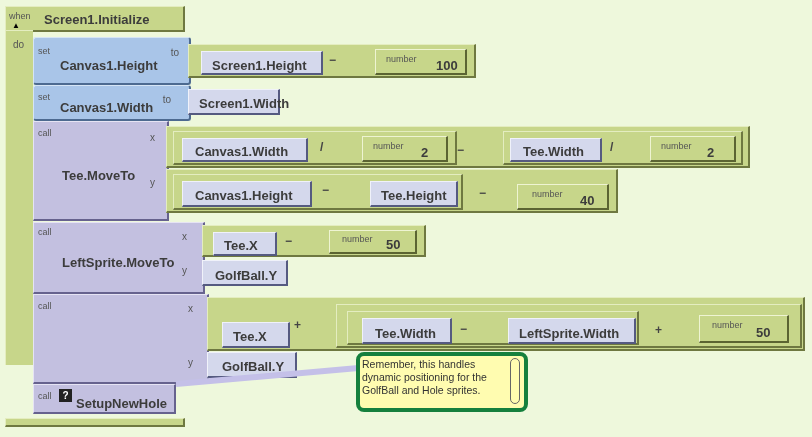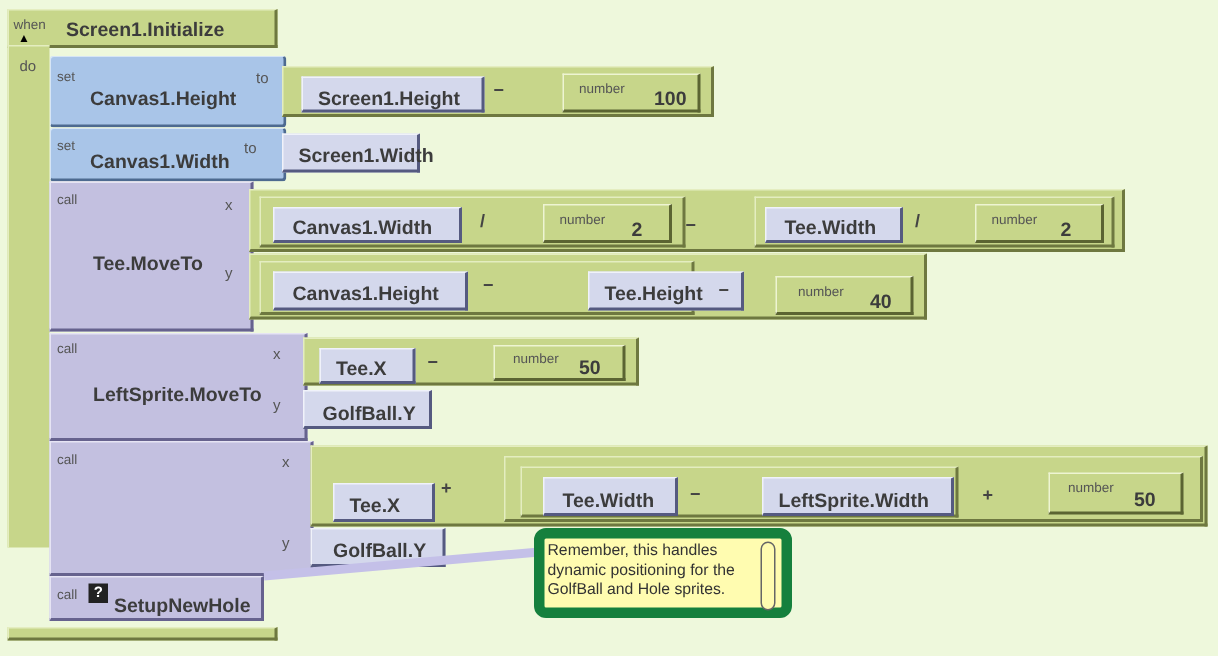--- a/index.html
+++ b/index.html
@@ -6,21 +6,21 @@
   body{width:812px;height:437px;background:#eef8dc;position:relative;overflow:hidden;font-family:"Liberation Sans",sans-serif;}
   .abs{position:absolute;box-sizing:border-box;}
   .green{background:#c7d68a;border:1px solid #8e9a5c;border-right:2px solid #6e7840;border-bottom:2px solid #6e7840;border-top-color:#e4edc0;border-left-color:#e4edc0;}
   .blue{background:#a9c5e8;border:1px solid #6f8fb9;border-right:2px solid #4d6a90;border-bottom:2px solid #4d6a90;border-top-color:#d6e5f5;border-left-color:#d6e5f5;}
   .purple{background:#c3c0e0;border:1px solid #8c88b6;border-right:2px solid #66628e;border-bottom:2px solid #66628e;border-top-color:#e6e4f4;border-left-color:#e6e4f4;}
   .getter{background:#d4d8ec;border:1px solid #8c92b8;border-right:2px solid #555a80;border-bottom:2px solid #555a80;border-top-color:#f0f2fa;border-left-color:#f0f2fa;}
   .numblk{background:#c7d68a;border:1px solid #8e9a5c;border-right:2px solid #5b6432;border-bottom:2px solid #5b6432;border-top-color:#eef4d2;border-left-color:#eef4d2;}
   .lbl{font-weight:bold;color:#3c3c3c;font-size:13px;position:absolute;white-space:nowrap;}
   .small{font-size:9px;color:#555;position:absolute;white-space:nowrap;}
   .op{font-weight:bold;color:#444;font-size:12px;position:absolute;}
-  .comment{background:#fffcb0;border:7px solid #15803d;border-radius:8px;}
+  .comment{background:#fffcb0;border:4px solid #15803d;border-radius:8px;}
 </style>
 </head>
 <body>
 
 <div class="abs green" style="left:5px;top:6px;width:180px;height:26px;">
   <span class="small" style="left:3px;top:4px;">when</span>
   <span style="position:absolute;left:6px;top:14px;font-size:8px;color:#000;">▲</span>
   <span class="lbl" style="left:38px;top:5px;">Screen1.Initialize</span>
 </div>
 <div class="abs green" style="left:5px;top:30px;width:28px;height:335px;border-right:none;border-bottom:none;">
@@ -81,21 +81,21 @@
         <span class="lbl" style="left:56px;top:8px;">2</span>
       </div>
   </div>
 </div>
 <div class="abs green" style="left:166px;top:169px;width:452px;height:44px;">
   <div class="abs green" style="left:6px;top:4px;width:290px;height:36px;">
     <div class="abs getter" style="left:8px;top:6px;width:130px;height:26px;">
         <span class="lbl" style="left:12px;top:6px;">Canvas1.Height</span>
       </div>
     <span class="op" style="left:148px;top:8px;">−</span>
-    <div class="abs getter" style="left:196px;top:6px;width:104px;height:26px;margin-left:22px;">
+    <div class="abs getter" style="left:196px;top:6px;width:88px;height:26px;">
         <span class="lbl" style="left:10px;top:6px;">Tee.Height</span>
       </div>
   </div>
   <span class="op" style="left:312px;top:16px;">−</span>
   <div class="abs numblk" style="left:350px;top:14px;width:92px;height:26px;">
       <span class="small" style="left:14px;top:4px;">number</span>
       <span class="lbl" style="left:62px;top:8px;">40</span>
     </div>
 </div>
 

